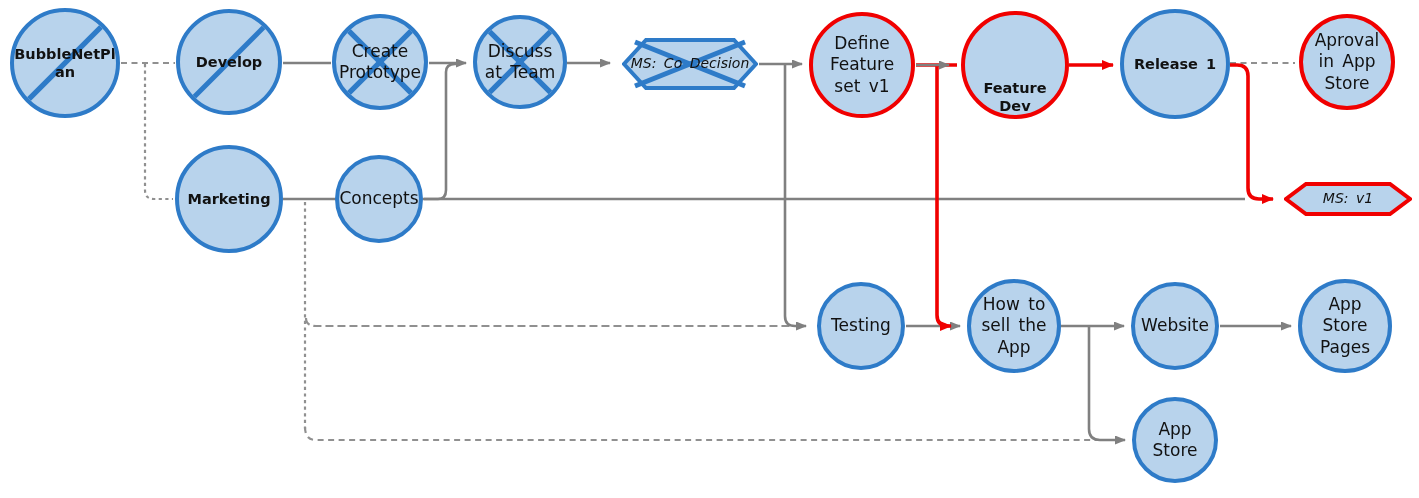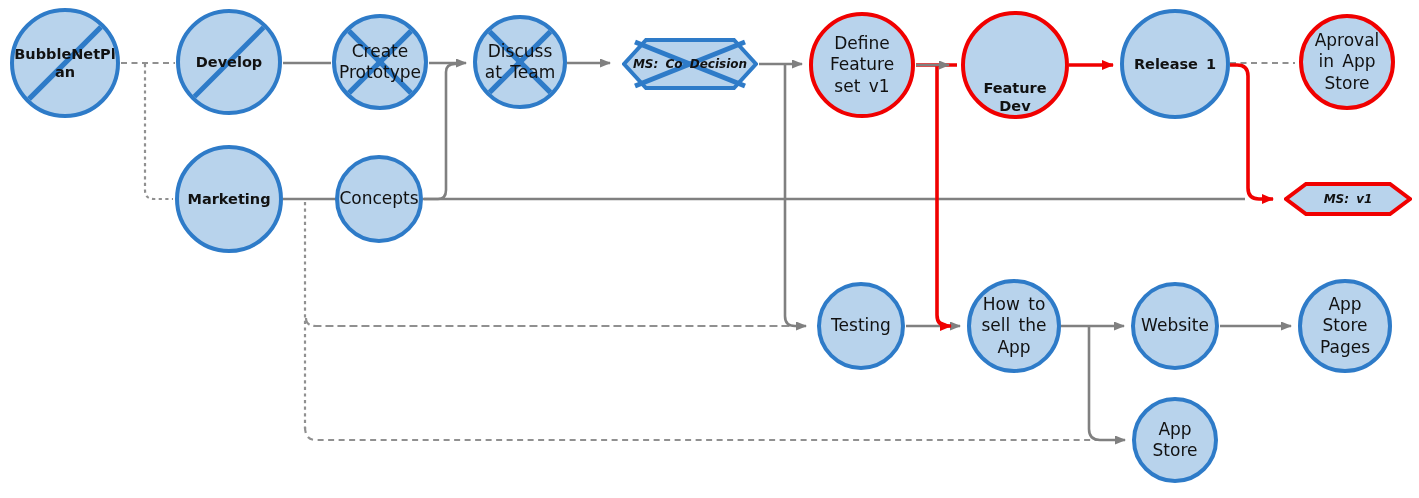--- a/index.html
+++ b/index.html
@@ -27,21 +27,21 @@
   .node .label{
     position:relative;z-index:2;
     font-size:17px;line-height:1.25;
     word-spacing:3px;overflow-wrap:break-word;
     padding:0 7px;max-width:100%;
   }
   .node.bold .label{font-weight:bold;font-size:14.5px;}
   .node .mark{position:absolute;left:0;top:0;width:100%;height:100%;z-index:1;}
   .hex{background:transparent;border:none;}
   .hex .hexshape{position:absolute;left:0;top:0;width:100%;height:100%;}
-  .hex .label{font-style:italic;font-size:12px;font-weight:bold;}
+  .hex .label{font-style:italic;font-size:14px;}
 </style>
 </head>
 <body>
 
 <div id="canvas">
 
   <svg id="wires" width="1419" height="498" viewBox="0 0 1419 498">
     <defs>
       <marker id="ag" markerWidth="11" markerHeight="9" refX="10" refY="4.5" orient="auto" markerUnits="userSpaceOnUse">
         <path d="M0,0 L11,4.5 L0,9 z" fill="#808080"></path>

